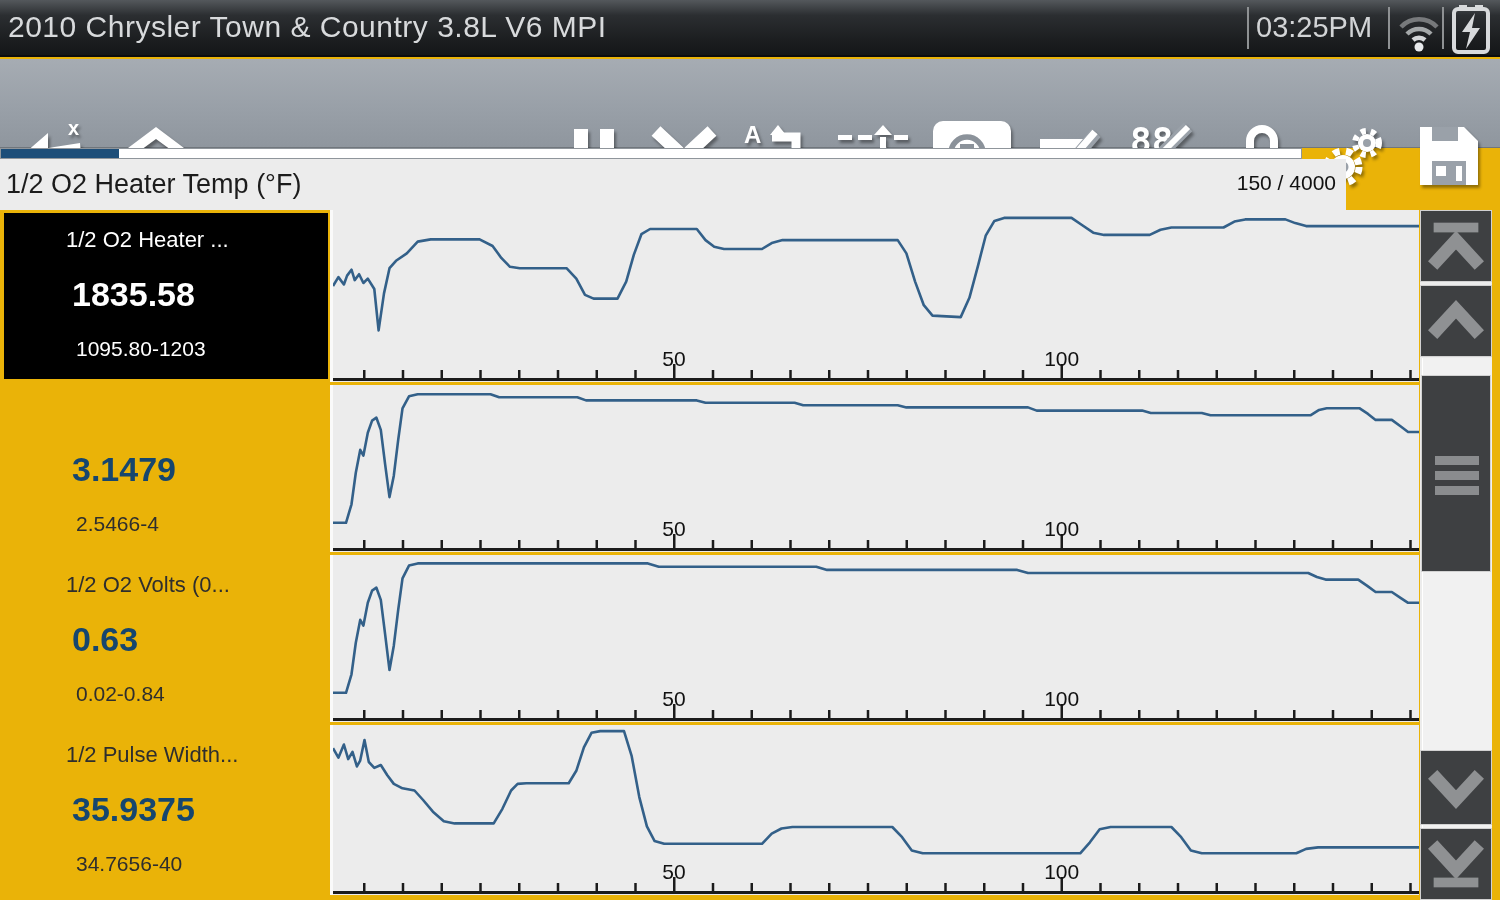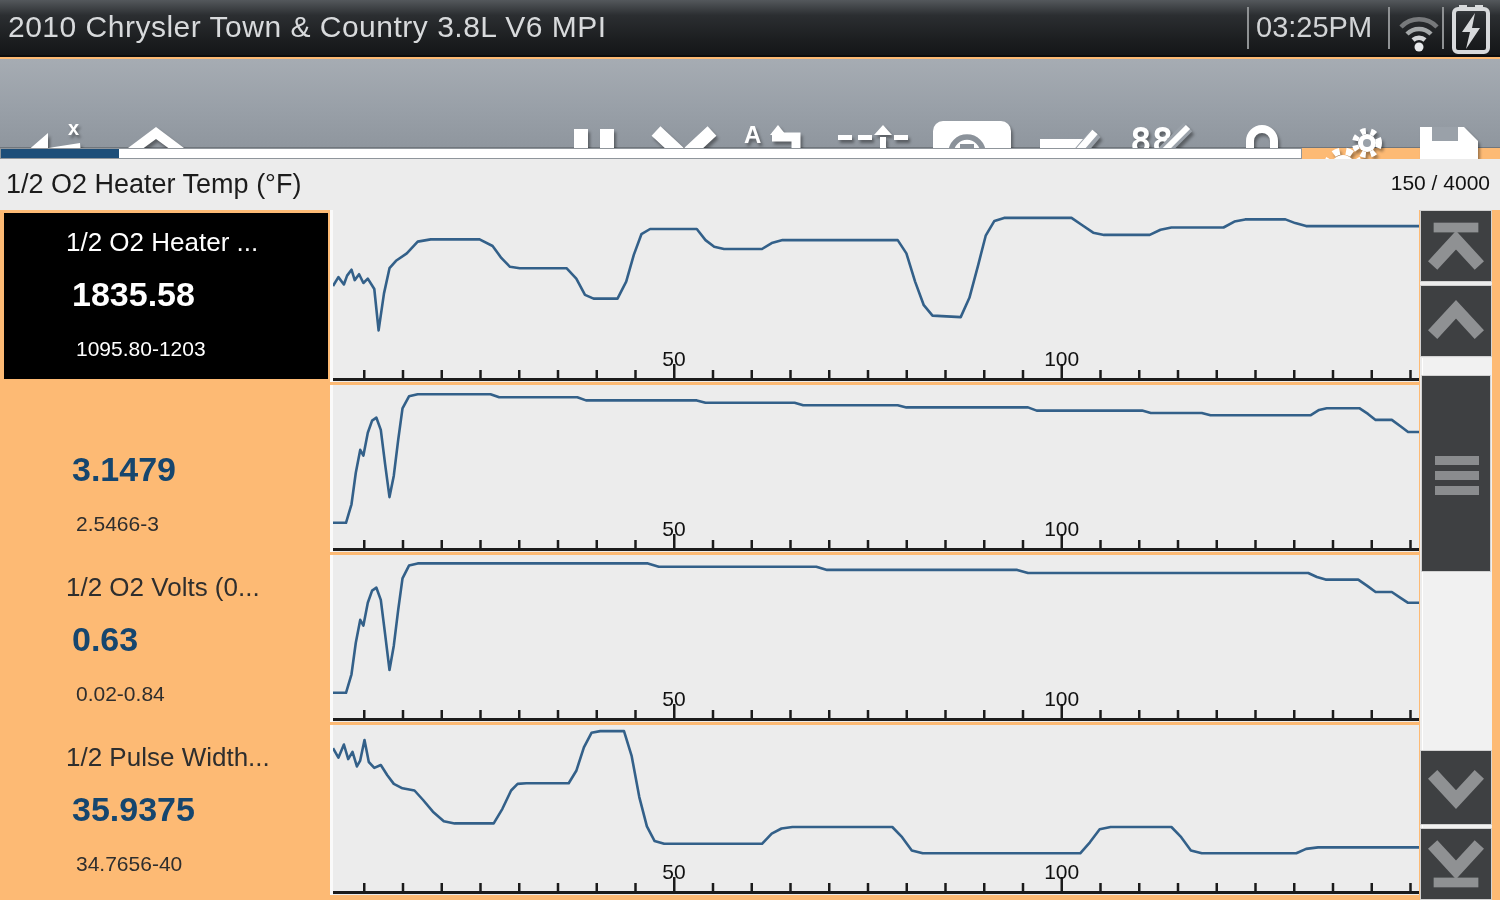--- a/index.html
+++ b/index.html
@@ -1,18 +1,18 @@
 <!DOCTYPE html>
 <html><head>
 <meta charset="utf-8">
 <style>
   * { margin:0; padding:0; box-sizing:border-box; }
   html,body { width:1500px; height:900px; overflow:hidden;
     font-family:"Liberation Sans", sans-serif; background:#ececec; }
-  #app { position:relative; width:1500px; height:900px; background:#fdba74; }
+  #app { position:relative; width:1500px; height:900px; background:#eab308; }
 
   
   #titlebar { position:absolute; left:0; top:0; width:1500px; height:57px;
     background:linear-gradient(180deg,#54585c 0%,#2b2e31 28%,#1b1d1f 75%,#141618 100%);
     border-bottom:2px solid #0c0d0e; }
   #titlebar .vehicle { position:absolute; left:8px; top:10px; font-size:30px; color:#d8dadc; letter-spacing:0.5px; }
   .tb-div { position:absolute; top:7px; width:2px; height:42px; background:#8e9193; }
   #titlebar .time { position:absolute; left:1256px; top:11px; font-size:29px; color:#d2d4d6; }
   #wifi-icon { position:absolute; left:1396px; top:8px; }
   #battery-icon { position:absolute; left:1450px; top:4px; }
@@ -26,28 +26,28 @@
   .tool.selected { background:#ffffff; border-radius:10px; padding:7px;
     box-shadow:2px 3px 3px rgba(0,0,0,0.35); }
   .tool.selected svg { filter:none; }
 
   
   #buffer-bar { position:absolute; left:0; top:148px; width:1302px; height:11px;
     background:#ffffff; border:1px solid #8f959b; }
   #buffer-fill { position:absolute; left:0; top:0; width:118px; height:9px; background:#1d4e79; }
 
   
-  #datahdr { position:absolute; left:0; top:159px; width:1500px; height:51px; background:#ececec; }
+  #datahdr { position:absolute; left:0; top:159px; width:1346px; height:51px; background:#ececec; }
   #datahdr .ptitle { position:absolute; left:6px; top:10px; font-size:27px; color:#1c1c1c; }
   #datahdr .counter { position:absolute; right:10px; top:12px; font-size:21px; font-weight:normal; color:#111; }
 
   
   .row { position:absolute; left:0; width:1420px; }
   .pcell { position:absolute; left:4px; top:3px; width:324px; height:166px; color:#2e2e2e; cursor:pointer; }
-  .pcell .pname  { position:absolute; left:62px; top:14px;  font-size:26px; white-space:nowrap; }
+  .pcell .pname  { position:absolute; left:62px; top:14px;  font-size:22px; white-space:nowrap; }
   .pcell .pvalue { position:absolute; left:68px; top:62px;  font-size:34px; font-weight:bold; color:#16466e; }
   .pcell .prange { position:absolute; left:72px; top:124px; font-size:21px; }
   .pcell.selected { background:#000; }
   .pcell.selected .pname, .pcell.selected .pvalue, .pcell.selected .prange { color:#fff; }
   .chartbox { position:absolute; left:330px; top:0; width:1089px; border-left:3px solid #fafafa; }
   svg.chart { display:block; background:#ececec; }
 
   
   #scrollbar { position:absolute; left:1420px; top:210px; width:72px; height:690px; background:#ececec; }
   .sbtn { position:absolute; left:0; width:72px; background:#3e4042; border:1px solid #d2d2d2; cursor:pointer; }
@@ -238,21 +238,21 @@
           <text x="341.004" y="156" text-anchor="middle" font-size="21" font-family="Liberation Sans, sans-serif" fill="#111">50</text>
           <text x="728.706" y="156" text-anchor="middle" font-size="21" font-family="Liberation Sans, sans-serif" fill="#111">100</text>
           <polyline points="0.0,76.0 5.4,67.1 10.9,74.5 14.1,65.6 18.5,59.7 21.7,70.1 26.1,64.2 30.4,73.0 34.8,68.6 41.3,79.0 45.6,120.4 51.0,83.4 56.5,58.2 63.0,50.8 73.8,43.4 84.7,31.6 97.7,29.4 146.6,29.4 159.6,36.0 168.3,47.9 177.0,56.8 186.8,58.2 233.5,58.2 243.3,68.6 252.0,84.9 260.6,88.6 284.5,88.6 293.2,71.6 300.8,44.9 308.4,24.2 317.1,19.0 363.8,19.0 372.5,30.1 381.2,36.8 391.0,39.0 429.0,39.0 438.7,33.1 449.6,30.1 564.7,30.1 573.4,43.4 582.1,71.6 590.8,95.2 599.5,105.6 627.7,107.1 636.4,87.8 645.1,55.3 652.7,25.7 661.4,10.9 671.1,7.9 738.5,7.9 749.3,15.3 760.2,22.7 771.1,24.9 816.7,24.9 827.5,19.8 838.4,17.5 890.5,17.5 901.4,11.6 912.2,9.4 952.4,9.4 962.2,13.1 973.1,16.1 1086.0,16.1" fill="none" stroke="#336089" stroke-width="2.6" stroke-linejoin="round"></polyline>
         </svg>
     </div>
   </div>
 
   <div class="row" style="top:385px;height:167px">
     <div class="pcell" style="height:161px">
       <div class="pvalue">3.1479</div>
-      <div class="prange">2.5466-3</div>
+      <div class="prange">2.5466-4</div>
     </div>
     <div class="chartbox">
       <svg class="chart" width="1086" height="167" viewBox="0 0 1086 167">
           <rect x="0" y="163" width="1086" height="3" fill="#1b1b1b"></rect>
           <rect x="30" y="155" width="2.5" height="8" fill="#1b1b1b"></rect>
           <rect x="68.75" y="155" width="2.5" height="8" fill="#1b1b1b"></rect>
           <rect x="107.5" y="155" width="2.5" height="8" fill="#1b1b1b"></rect>
           <rect x="146.25" y="155" width="2.5" height="8" fill="#1b1b1b"></rect>
           <rect x="185" y="155" width="2.5" height="8" fill="#1b1b1b"></rect>
           <rect x="223.75" y="155" width="2.5" height="8" fill="#1b1b1b"></rect>

